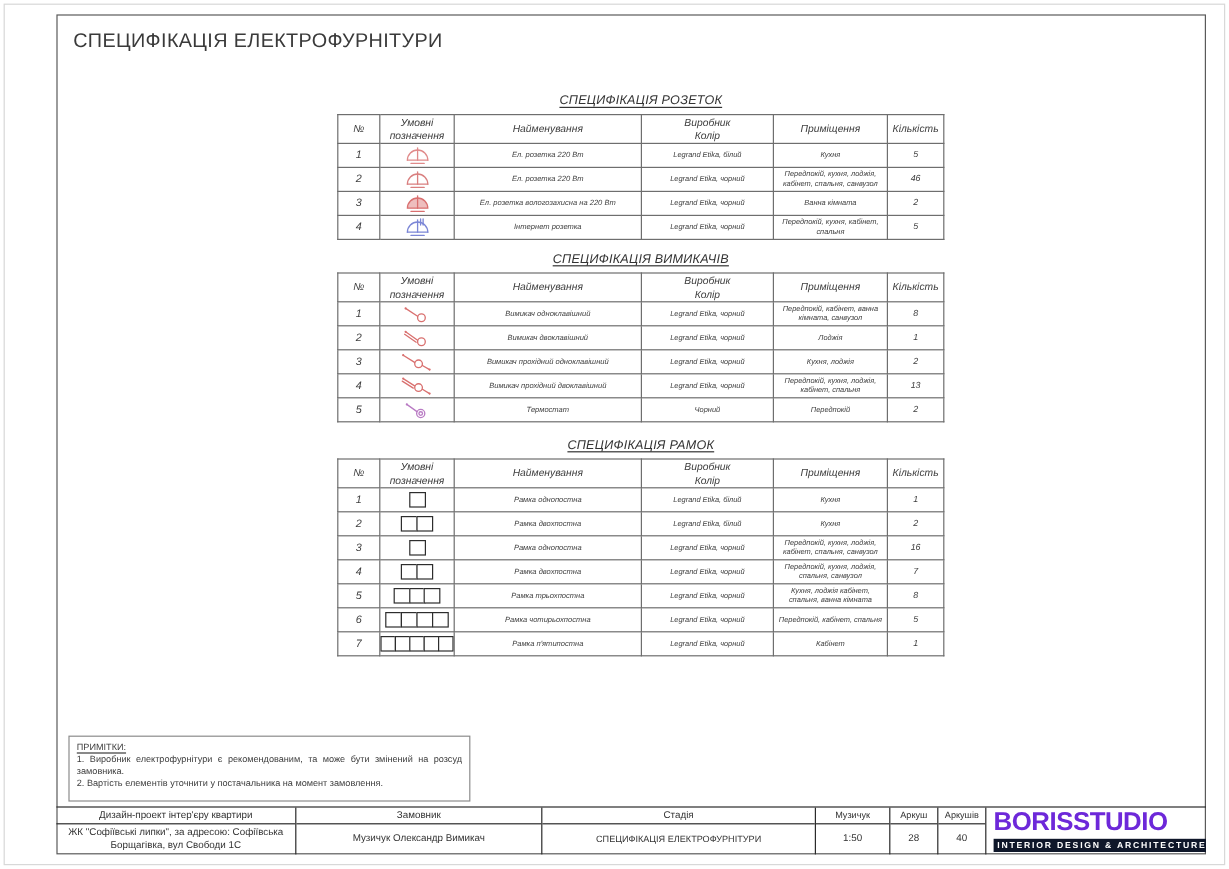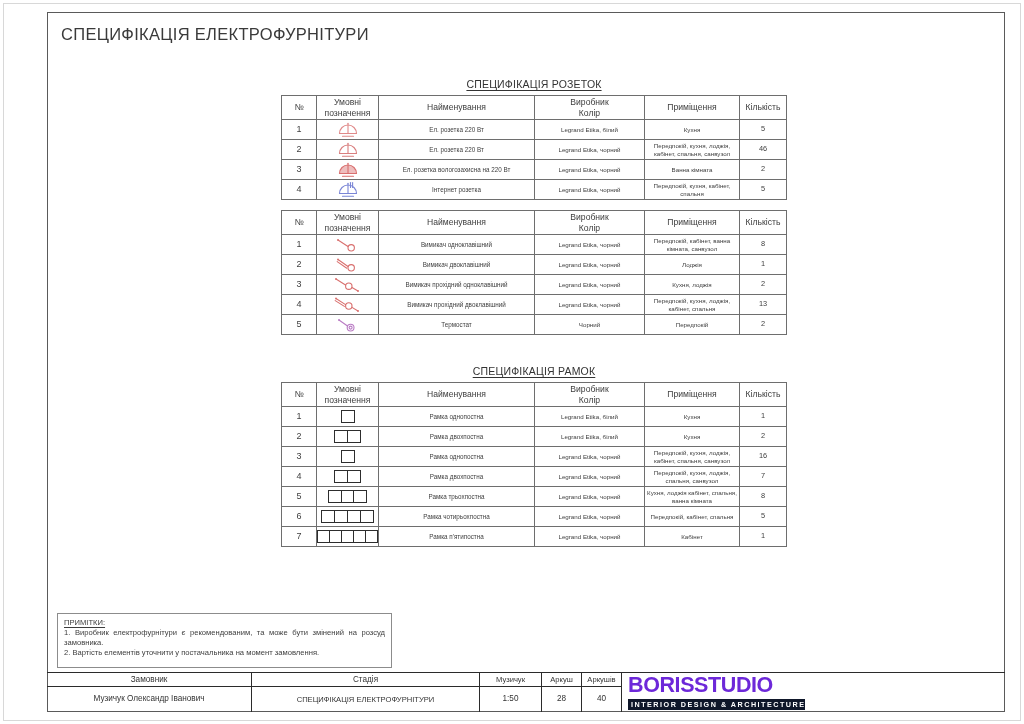--- a/index.html
+++ b/index.html
@@ -33,21 +33,21 @@
   .sheet-title {
     position: absolute;
     left: 61px; top: 25px;
     font-size: 16.5px;
     letter-spacing: .3px;
     color: #3a3a3a;
     white-space: nowrap;
   }
 
   
-  .section { position: absolute; }
+  .section { position: absolute; font-style: italic; }
   .section-title {
     text-align: center;
     font-size: 10.5px;
     color: #333;
     text-decoration: underline;
     text-underline-offset: 2px;
     margin-bottom: 5px;
     letter-spacing: .2px;
     white-space: nowrap;
   }
@@ -272,20 +272,21 @@
             </td>
             <td class="nm">Інтернет розетка</td>
             <td>Legrand Etika, чорний</td>
             <td>Передпокій, кухня, кабінет, спальня</td>
             <td class="qty">5</td>
           </tr>
         </tbody>
       </table>
     </div>
   <div class="section" id="sec-switches" style="left:281px; top:210px;">
+      <div class="section-title">СПЕЦИФІКАЦІЯ ВИМИКАЧІВ</div>
       <table class="spec">
         <thead>
           <tr>
             <th class="col-no">№</th>
             <th class="col-sym th-two"><span>Умовні</span><br><span>позначення</span></th>
             <th class="col-name">Найменування</th>
             <th class="col-maker th-two"><span>Виробник</span><br><span>Колір</span></th>
             <th class="col-room">Приміщення</th>
             <th class="col-qty">Кількість</th>
           </tr>
@@ -494,23 +495,27 @@
       </table>
     </div>
 
   <div class="notes">
     <div class="notes-head">ПРИМІТКИ:</div>
     <div class="notes-line">1. Виробник електрофурнітури є рекомендованим, та може бути змінений на розсуд замовника.</div>
     <div class="notes-line">2. Вартість елементів уточнити у постачальника на момент замовлення.</div>
   </div>
 
   <div class="titleblock">
+    <div class="tb-cell tb-proj">
+      <div class="tb-head">Дизайн-проект інтер'єру квартири</div>
+      <div class="tb-body">ЖК "Софіївські липки", за адресою: Софіївська Борщагівка, вул Свободи 1С</div>
+    </div>
     <div class="tb-cell tb-client">
       <div class="tb-head">Замовник</div>
-      <div class="tb-body">Музичук Олександр Іванович</div>
+      <div class="tb-body">Музичук Олександр Вимикач</div>
     </div>
     <div class="tb-cell tb-stage">
       <div class="tb-head">Стадія</div>
       <div class="tb-body">СПЕЦИФІКАЦІЯ ЕЛЕКТРОФУРНІТУРИ</div>
     </div>
     <div class="tb-cell tb-scale">
       <div class="tb-head">Музичук</div>
       <div class="tb-body">1:50</div>
     </div>
     <div class="tb-cell tb-sheet">

